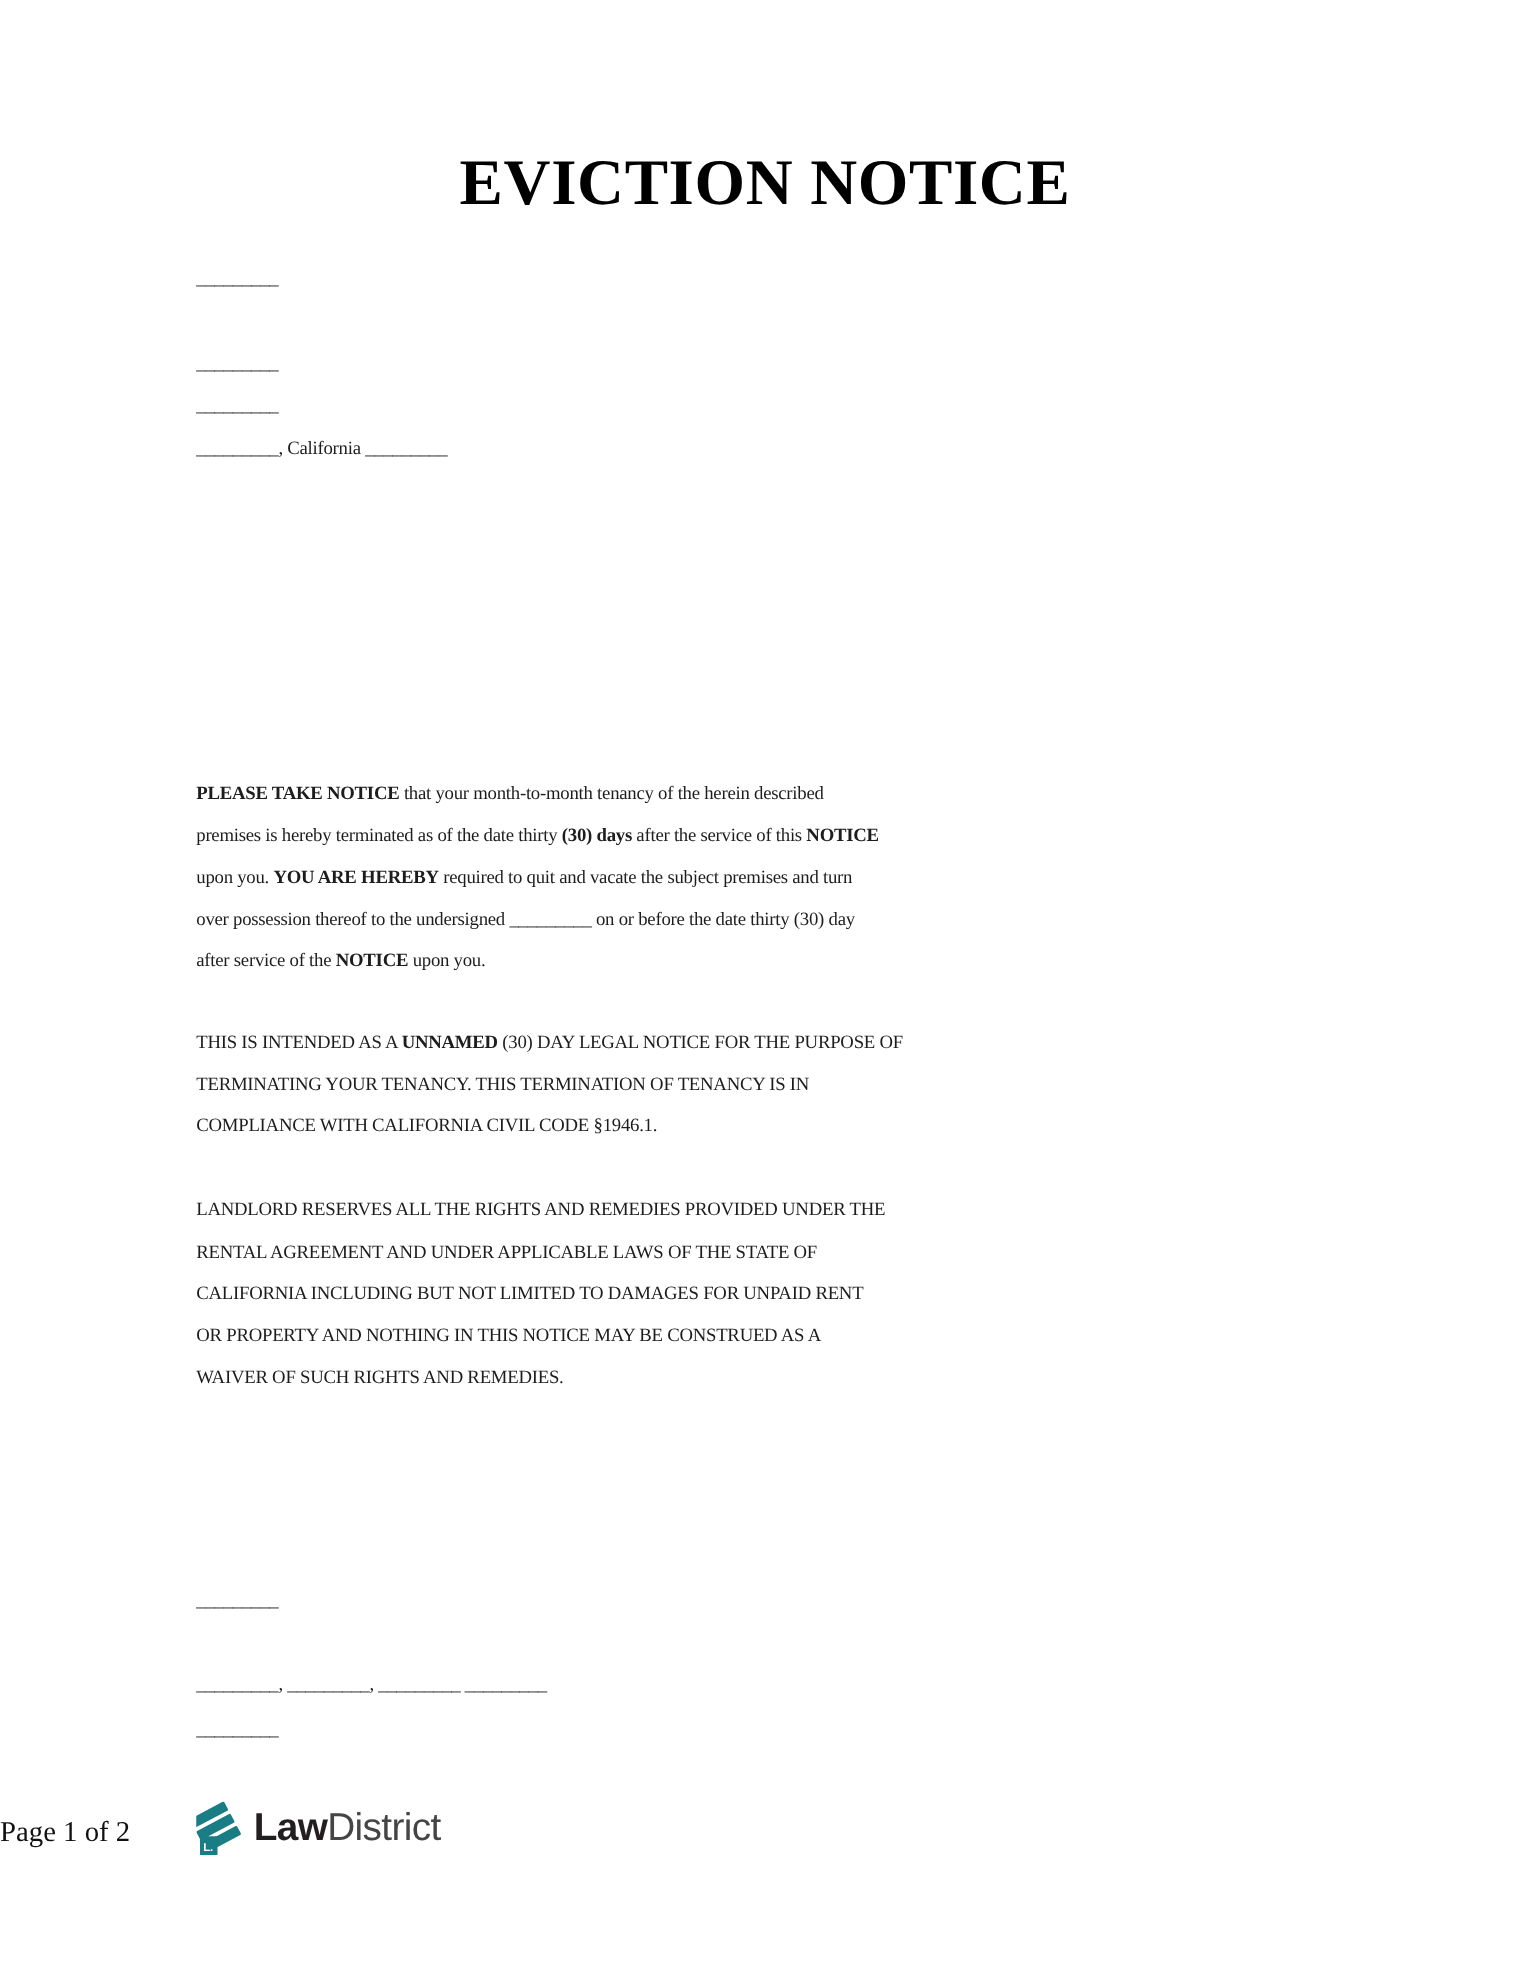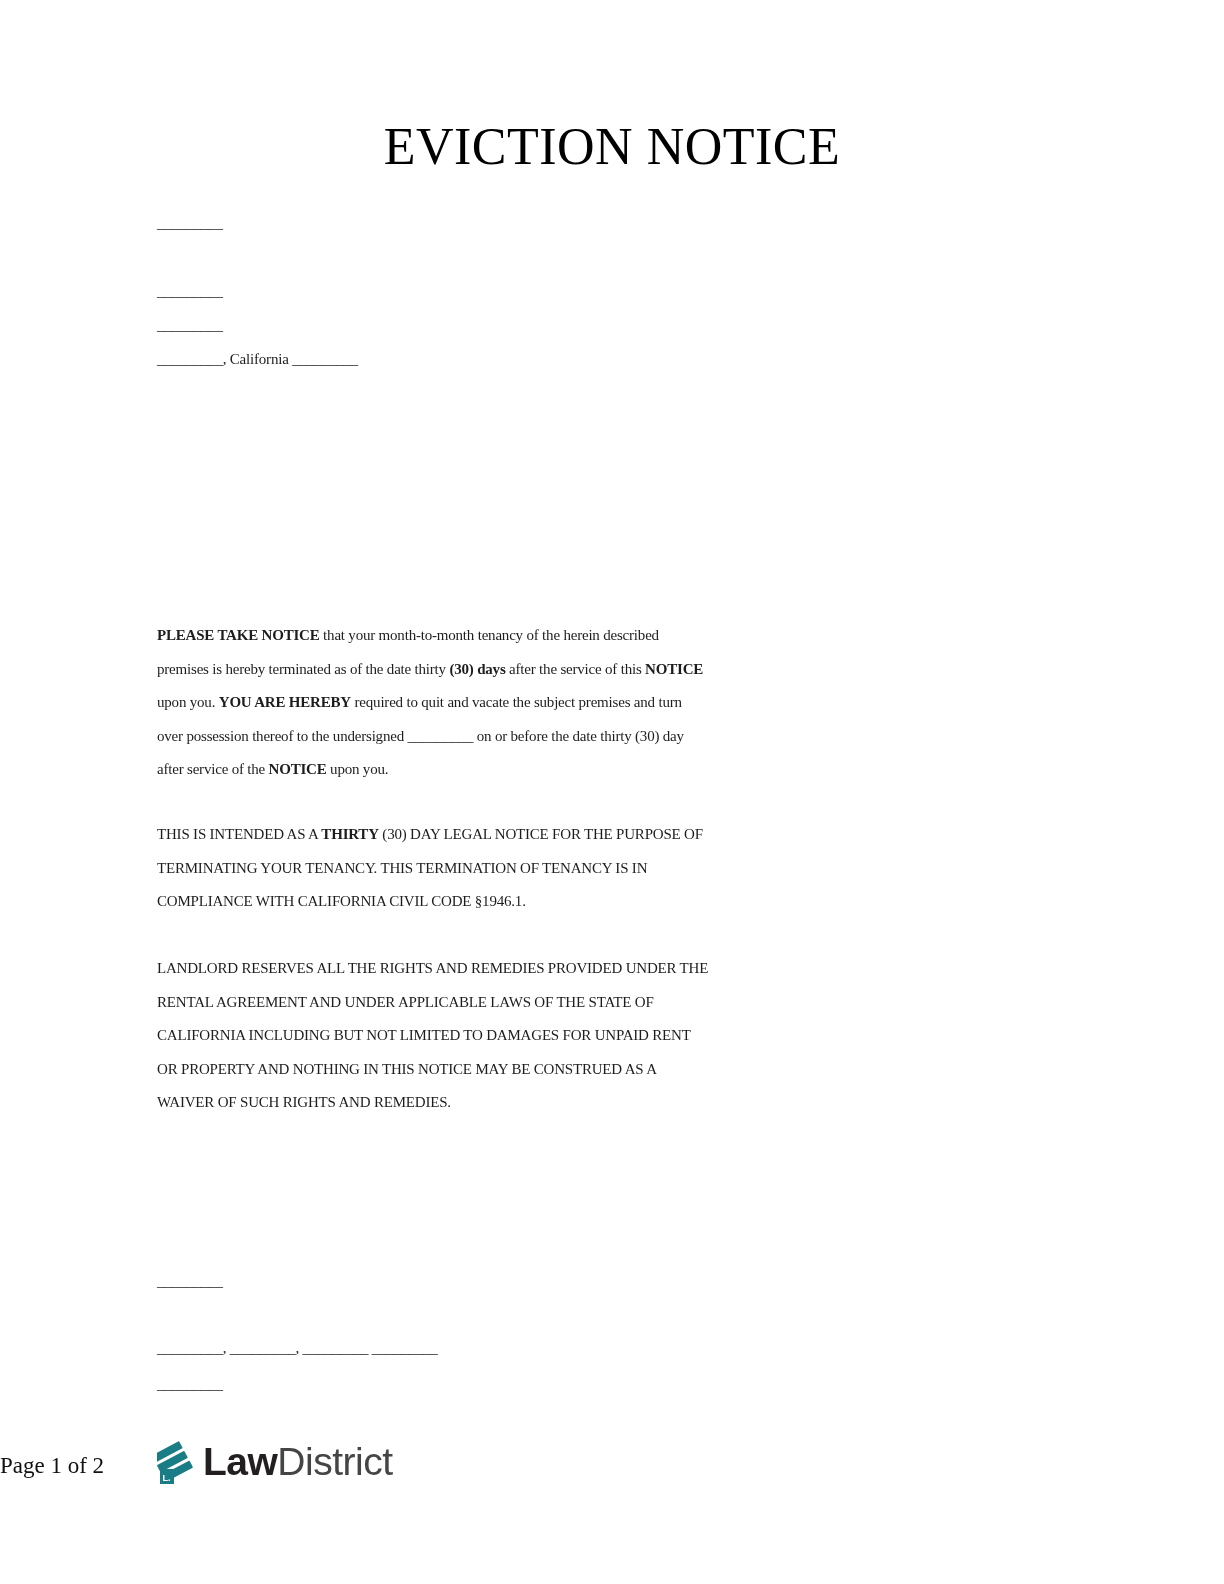--- a/index.html
+++ b/index.html
@@ -27,37 +27,37 @@
   }
   .title {
     position: absolute;
     top: 116px;
     left: 0;
     width: 100%;
     margin: 0;
     text-align: center;
     font-size: 52px;
     line-height: 62px;
-    font-weight: normal;
+    font-weight: bold;
     color: #000000;
     letter-spacing: 0.5px;
   }
   .bold { font-weight: bold; }
   .b { font-weight: bold; text-align: center; }
   .footer-logo {
     position: absolute;
     left: 157px;
     top: 1438px;
     display: flex;
     align-items: center;
     gap: 6px;
     font-family: "Liberation Sans", sans-serif;
   }
   .logo-text {
-    font-size: 39px;
+    font-size: 31px;
     letter-spacing: -0.5px;
     line-height: 46px;
   }
   .logo-law { font-weight: bold; color: #231f20; }
   .logo-district { font-weight: 400; color: #454545; }
   .page-label {
     position: absolute;
     left: 0;
     top: 1449px;
     width: 100%;
@@ -80,21 +80,21 @@
   <div class="abs" style="top:343px">_________, California _________</div>
 
 
 
   <div class="abs" style="top:619px"><span class="b">PLEASE TAKE NOTICE</span><span> that your month-to-month tenancy of the herein described
 premises is hereby terminated as of the date thirty </span><span class="b">(30) days</span><span> after the service of this </span><span class="b">NOTICE</span><span>
 upon you. </span><span class="b">YOU ARE HEREBY</span><span> required to quit and vacate the subject premises and turn
 over possession thereof to the undersigned _________ on or before the date thirty (30) day
 after service of the </span><span class="b">NOTICE</span><span> upon you.</span></div>
 
-  <div class="abs" style="top:818px"><span>THIS IS INTENDED AS A </span><span class="b">THIRTY</span><span> (30) DAY LEGAL NOTICE FOR THE PURPOSE OF
+  <div class="abs" style="top:818px"><span>THIS IS INTENDED AS A </span><span class="b">UNNAMED</span><span> (30) DAY LEGAL NOTICE FOR THE PURPOSE OF
 TERMINATING YOUR TENANCY. THIS TERMINATION OF TENANCY IS IN
 COMPLIANCE WITH CALIFORNIA CIVIL CODE §1946.1.</span></div>
 
   <div class="abs" style="top:952px"><span>LANDLORD RESERVES ALL THE RIGHTS AND REMEDIES PROVIDED UNDER THE
 RENTAL AGREEMENT AND UNDER APPLICABLE LAWS OF THE STATE OF
 CALIFORNIA INCLUDING BUT NOT LIMITED TO DAMAGES FOR UNPAID RENT
 OR PROPERTY AND NOTHING IN THIS NOTICE MAY BE CONSTRUED AS A
 WAIVER OF SUCH RIGHTS AND REMEDIES.</span></div>
 
   <div class="abs" style="top:1265px">_________</div>

